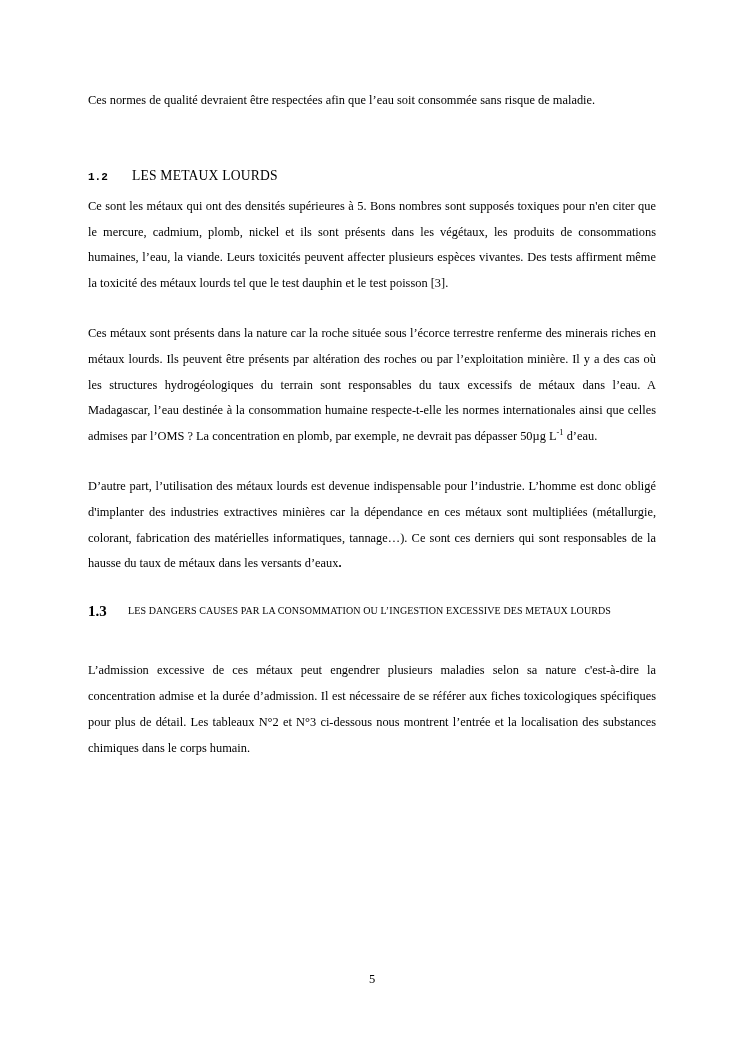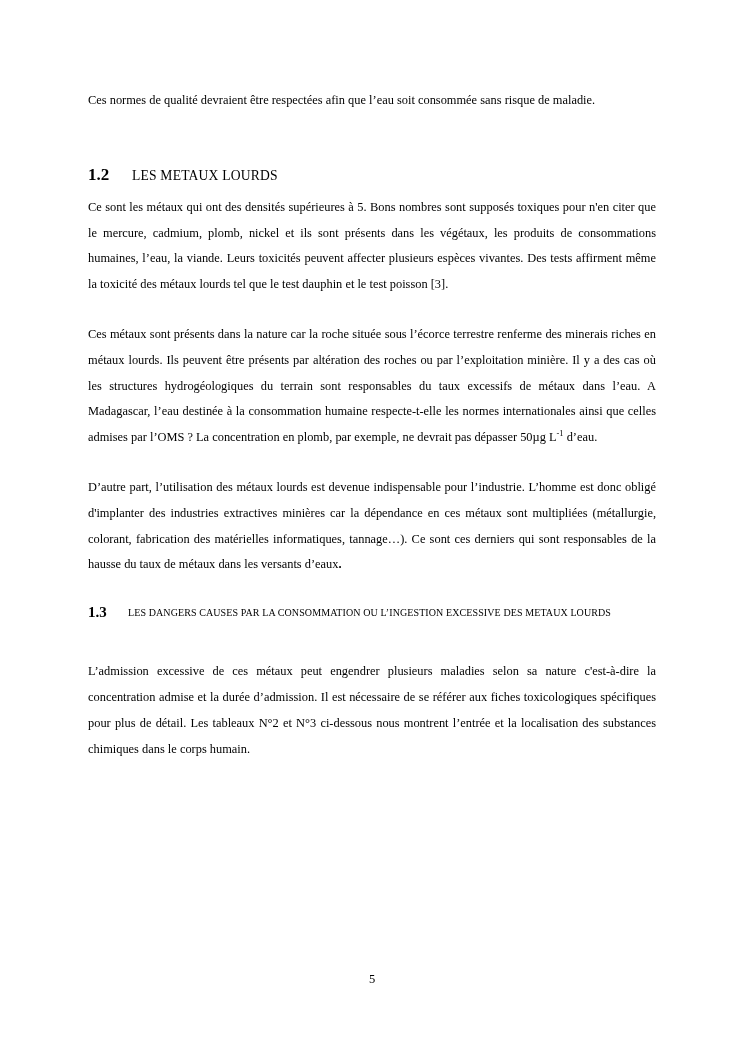--- a/index.html
+++ b/index.html
@@ -36,34 +36,35 @@
   }
   p.tight {
     margin-bottom: 12px;
   }
   .heading-2 {
     display: flex;
     align-items: baseline;
     margin: 22px 0 10px 0;
   }
   .heading-2 .num {
-    font-size: 17px;
+    font-size: 11px;
     font-weight: bold;
     width: 44px;
     flex: 0 0 44px;
+    font-family: Liberation Mono, monospace;
   }
   .heading-2 .title {
     font-size: 13.6px;
     font-variant: small-caps;
     letter-spacing: 0.2px;
     margin-top: 32px;
   }
   .heading-3 {
     display: flex;
-    align-items: center;
+    align-items: flex-start;
     margin: 26px 0 20px 0;
   }
   .heading-3 .num {
     font-size: 15px;
     font-weight: bold;
     width: 40px;
     flex: 0 0 40px;
   }
   .heading-3 .title {
     font-size: 10px;

